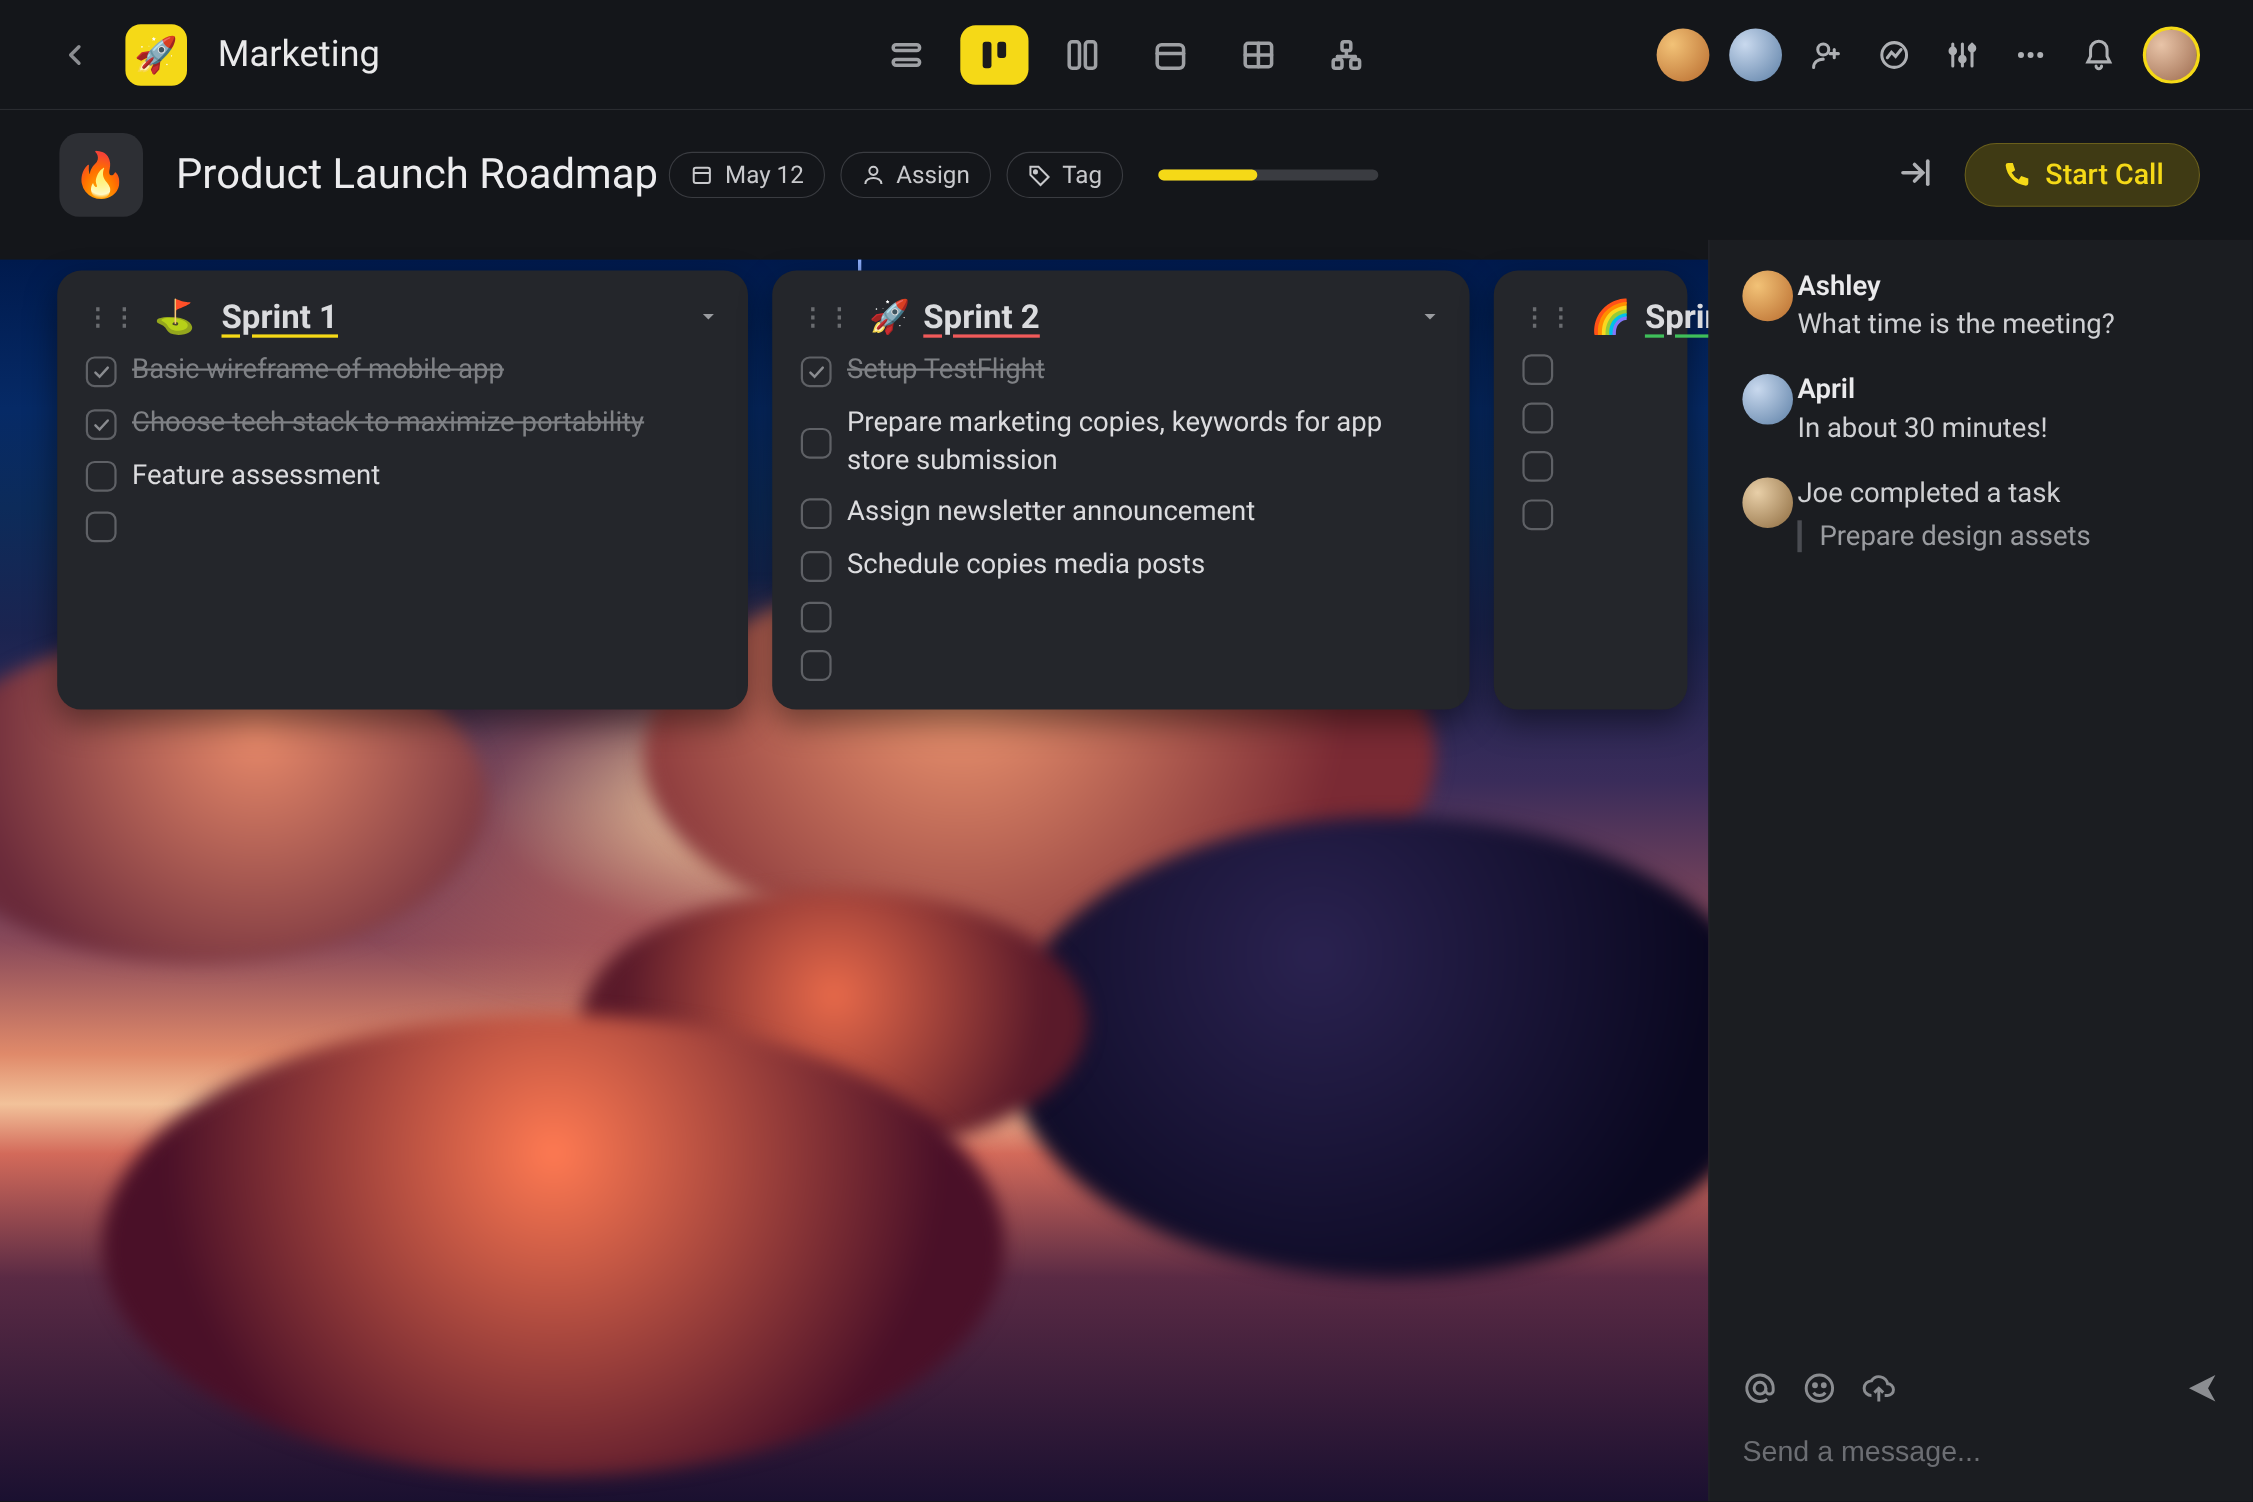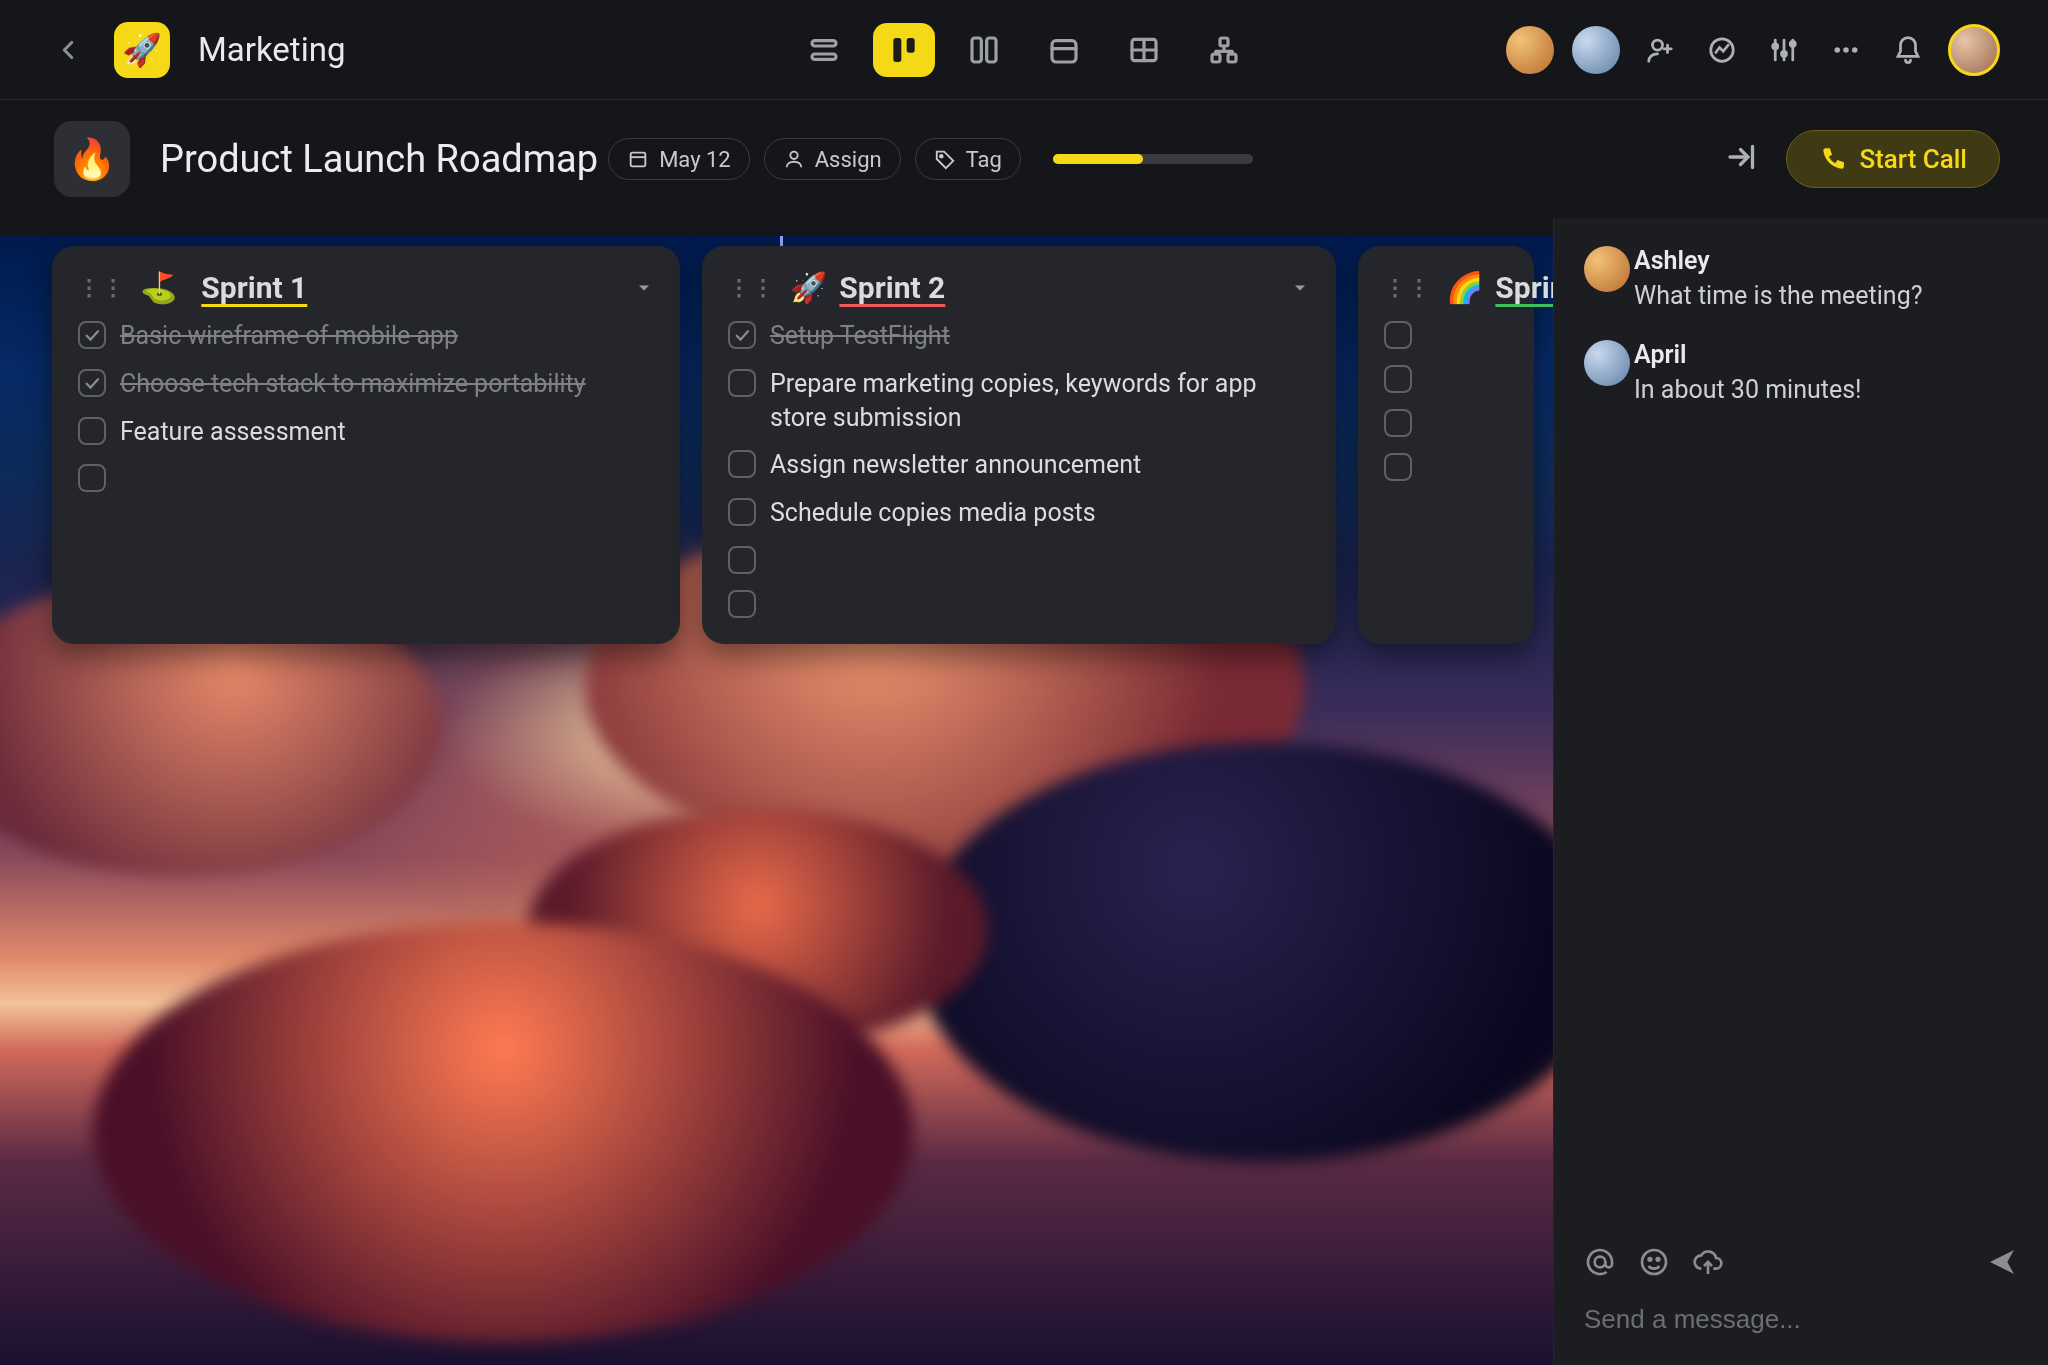--- a/index.html
+++ b/index.html
@@ -138,21 +138,21 @@
   }
   .col-head { display:flex; align-items:center; gap:12px; font-size:30px; font-weight:700; margin-bottom:14px; }
   .drag-handle { color:#6a6c70; font-size:22px; margin-right:2px; letter-spacing:2px; cursor:grab;}
   .col-title-text { text-decoration-thickness:5px; text-underline-offset:6px; }
   .col-title-text.u-yellow{ text-decoration: underline #f5d917; margin-left: 12px; }
   .col-title-text.u-red{    text-decoration: underline #f05a5a; }
   .col-title-text.u-green{  text-decoration: underline #3fbf5a; }
   .col-caret { margin-left:auto; color:#9a9ca0; cursor:pointer;}
   .col-caret svg{width:20px;height:20px;}
 
-  .task { display:flex; align-items:flex-start; gap:14px; font-size:25px; line-height:1.35; margin-bottom:14px;}
+  .task { display:flex; align-items:center; gap:14px; font-size:25px; line-height:1.35; margin-bottom:14px;}
   .task:last-child{margin-bottom:0;}
   .checkbox {
     width:28px;height:28px;border-radius:8px;border:2px solid #5f6166;flex-shrink:0;margin-top:2px;
     display:flex;align-items:center;justify-content:center;cursor:pointer;
   }
   .checkbox.checked{ color:#8a8c90; }
   .checkbox.checked svg{width:18px;height:18px;}
   .task.done .task-text{ color:#7f8185; text-decoration:line-through; }
   .task-text{ color:#dcdcdf; }
 
@@ -468,20 +468,27 @@
       </div>
 
       <div class="msg">
         <div class="avatar april"></div>
         <div class="msg-content">
           <div class="msg-name">April</div>
           <div class="msg-text">In about 30 minutes!</div>
         </div>
       </div>
 
+      <div class="msg">
+        <div class="avatar joe"></div>
+        <div class="msg-content">
+          <div class="msg-text">Joe completed a task</div>
+          <div class="msg-quote">Prepare design assets</div>
+        </div>
+      </div>
 
     </div>
 
     <div class="chat-input-box">
       <div class="chat-tools">
         <span><svg viewBox="0 0 24 24" fill="none" stroke="currentColor" stroke-width="2">
               <circle cx="12" cy="12" r="4"></circle>
               <path d="M16 12v1.5a2.5 2.5 0 0 0 5 0V12a9 9 0 1 0-4 7.5"></path>
             </svg></span>
         <span><svg viewBox="0 0 24 24" fill="none" stroke="currentColor" stroke-width="2">

